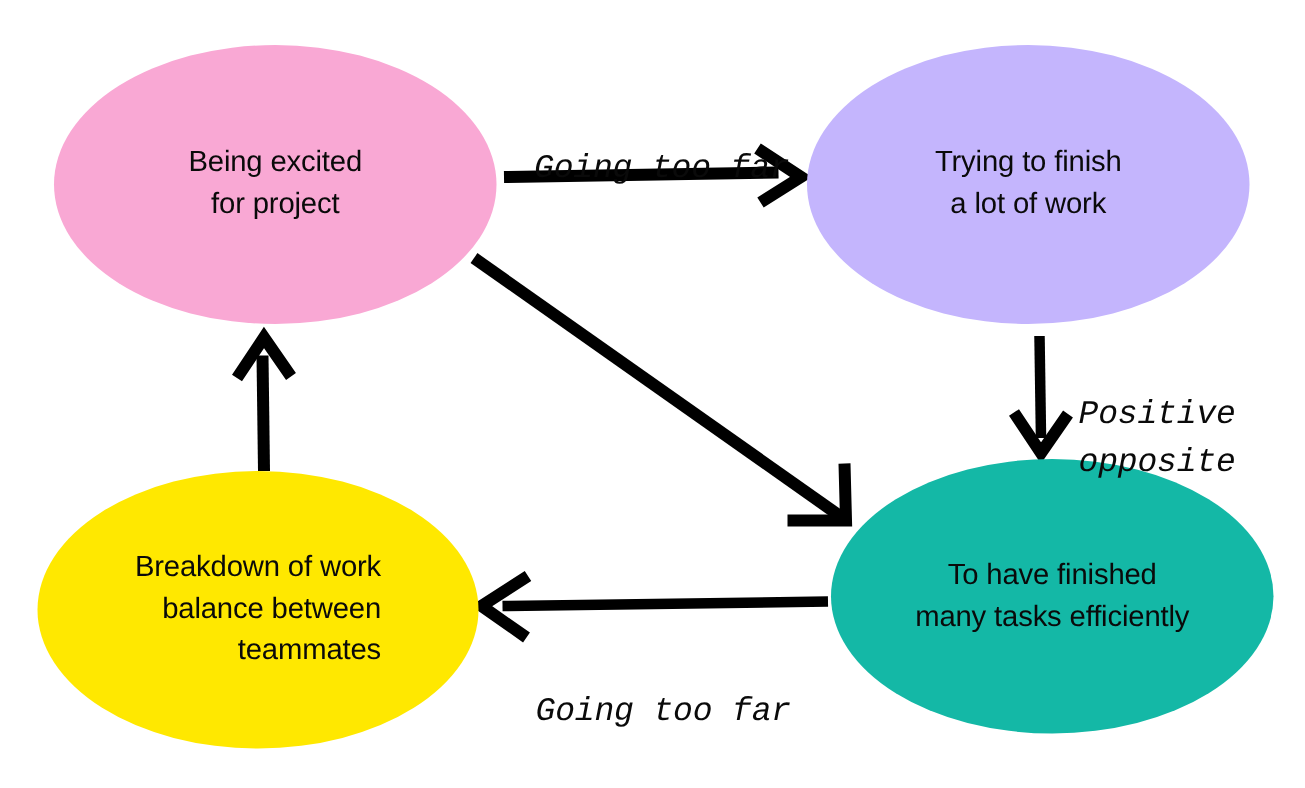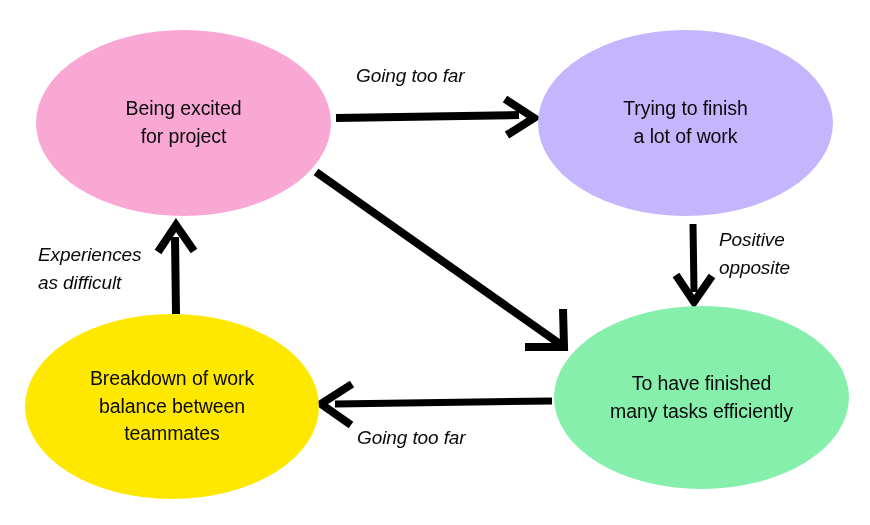--- a/index.html
+++ b/index.html
@@ -36,31 +36,32 @@
     font-size: 19.5px;
     line-height: 1.42;
     font-family: "Liberation Sans", sans-serif;
     white-space: pre-line;
     letter-spacing: -0.1px;
     padding: 0 8px;
   }
   #node-excited  { left: 36px;  top: 30px;  width: 295px; height: 186px; }
   #node-finish   { left: 538px; top: 30px;  width: 295px; height: 186px; }
   #node-tasks    { left: 554px; top: 306px; width: 295px; height: 183px; }
-  #node-breakdown{ left: 25px;  top: 314px; width: 294px; height: 185px; }
+  #node-breakdown{ left: 25px;  top: 314px; width: 294px; height: 185px; text-align: right; }
 
   .edge-label {
     position: absolute;
     color: #0a0a0a;
     font-style: italic;
-    font-size: 19px;
+    font-size: 22px;
     line-height: 1.45;
-    font-family: Liberation Sans, sans-serif;
+    font-family: Liberation Mono, monospace;
     white-space: pre-line;
     letter-spacing: -0.1px;
+    margin-top: 35px;
   }
   #lbl-going-top    { left: 356px; top: 62px; }
   #lbl-positive     { left: 719px; top: 226px; }
   #lbl-experiences  { left: 38px;  top: 241px; }
   #lbl-good         { left: 346px; top: 252px; }
   #lbl-going-bottom { left: 357px; top: 424px; }
 </style>
 </head>
 <body>
 
@@ -97,35 +98,33 @@
   <div class="node" id="node-excited" style="background:#f9a8d4">
     <span class="node-label">Being excited
 for project</span>
   </div>
 
   <div class="node" id="node-finish" style="background:#c4b5fd">
     <span class="node-label">Trying to finish
 a lot of work</span>
   </div>
 
-  <div class="node" id="node-tasks" style="background:#86efac">
+  <div class="node" id="node-tasks" style="background:#14b8a6">
     <span class="node-label">To have finished
 many tasks efficiently</span>
   </div>
 
   <div class="node" id="node-breakdown" style="background:#FFE800">
     <span class="node-label">Breakdown of work
 balance between
 teammates</span>
   </div>
 
   <div class="edge-label" id="lbl-going-top">Going too far</div>
 
   <div class="edge-label" id="lbl-positive">Positive
 opposite</div>
 
 
   <div class="edge-label" id="lbl-going-bottom">Going too far</div>
 
-  <div class="edge-label" id="lbl-experiences">Experiences
-as difficult</div>
 
 </div>
 
 </body></html>

